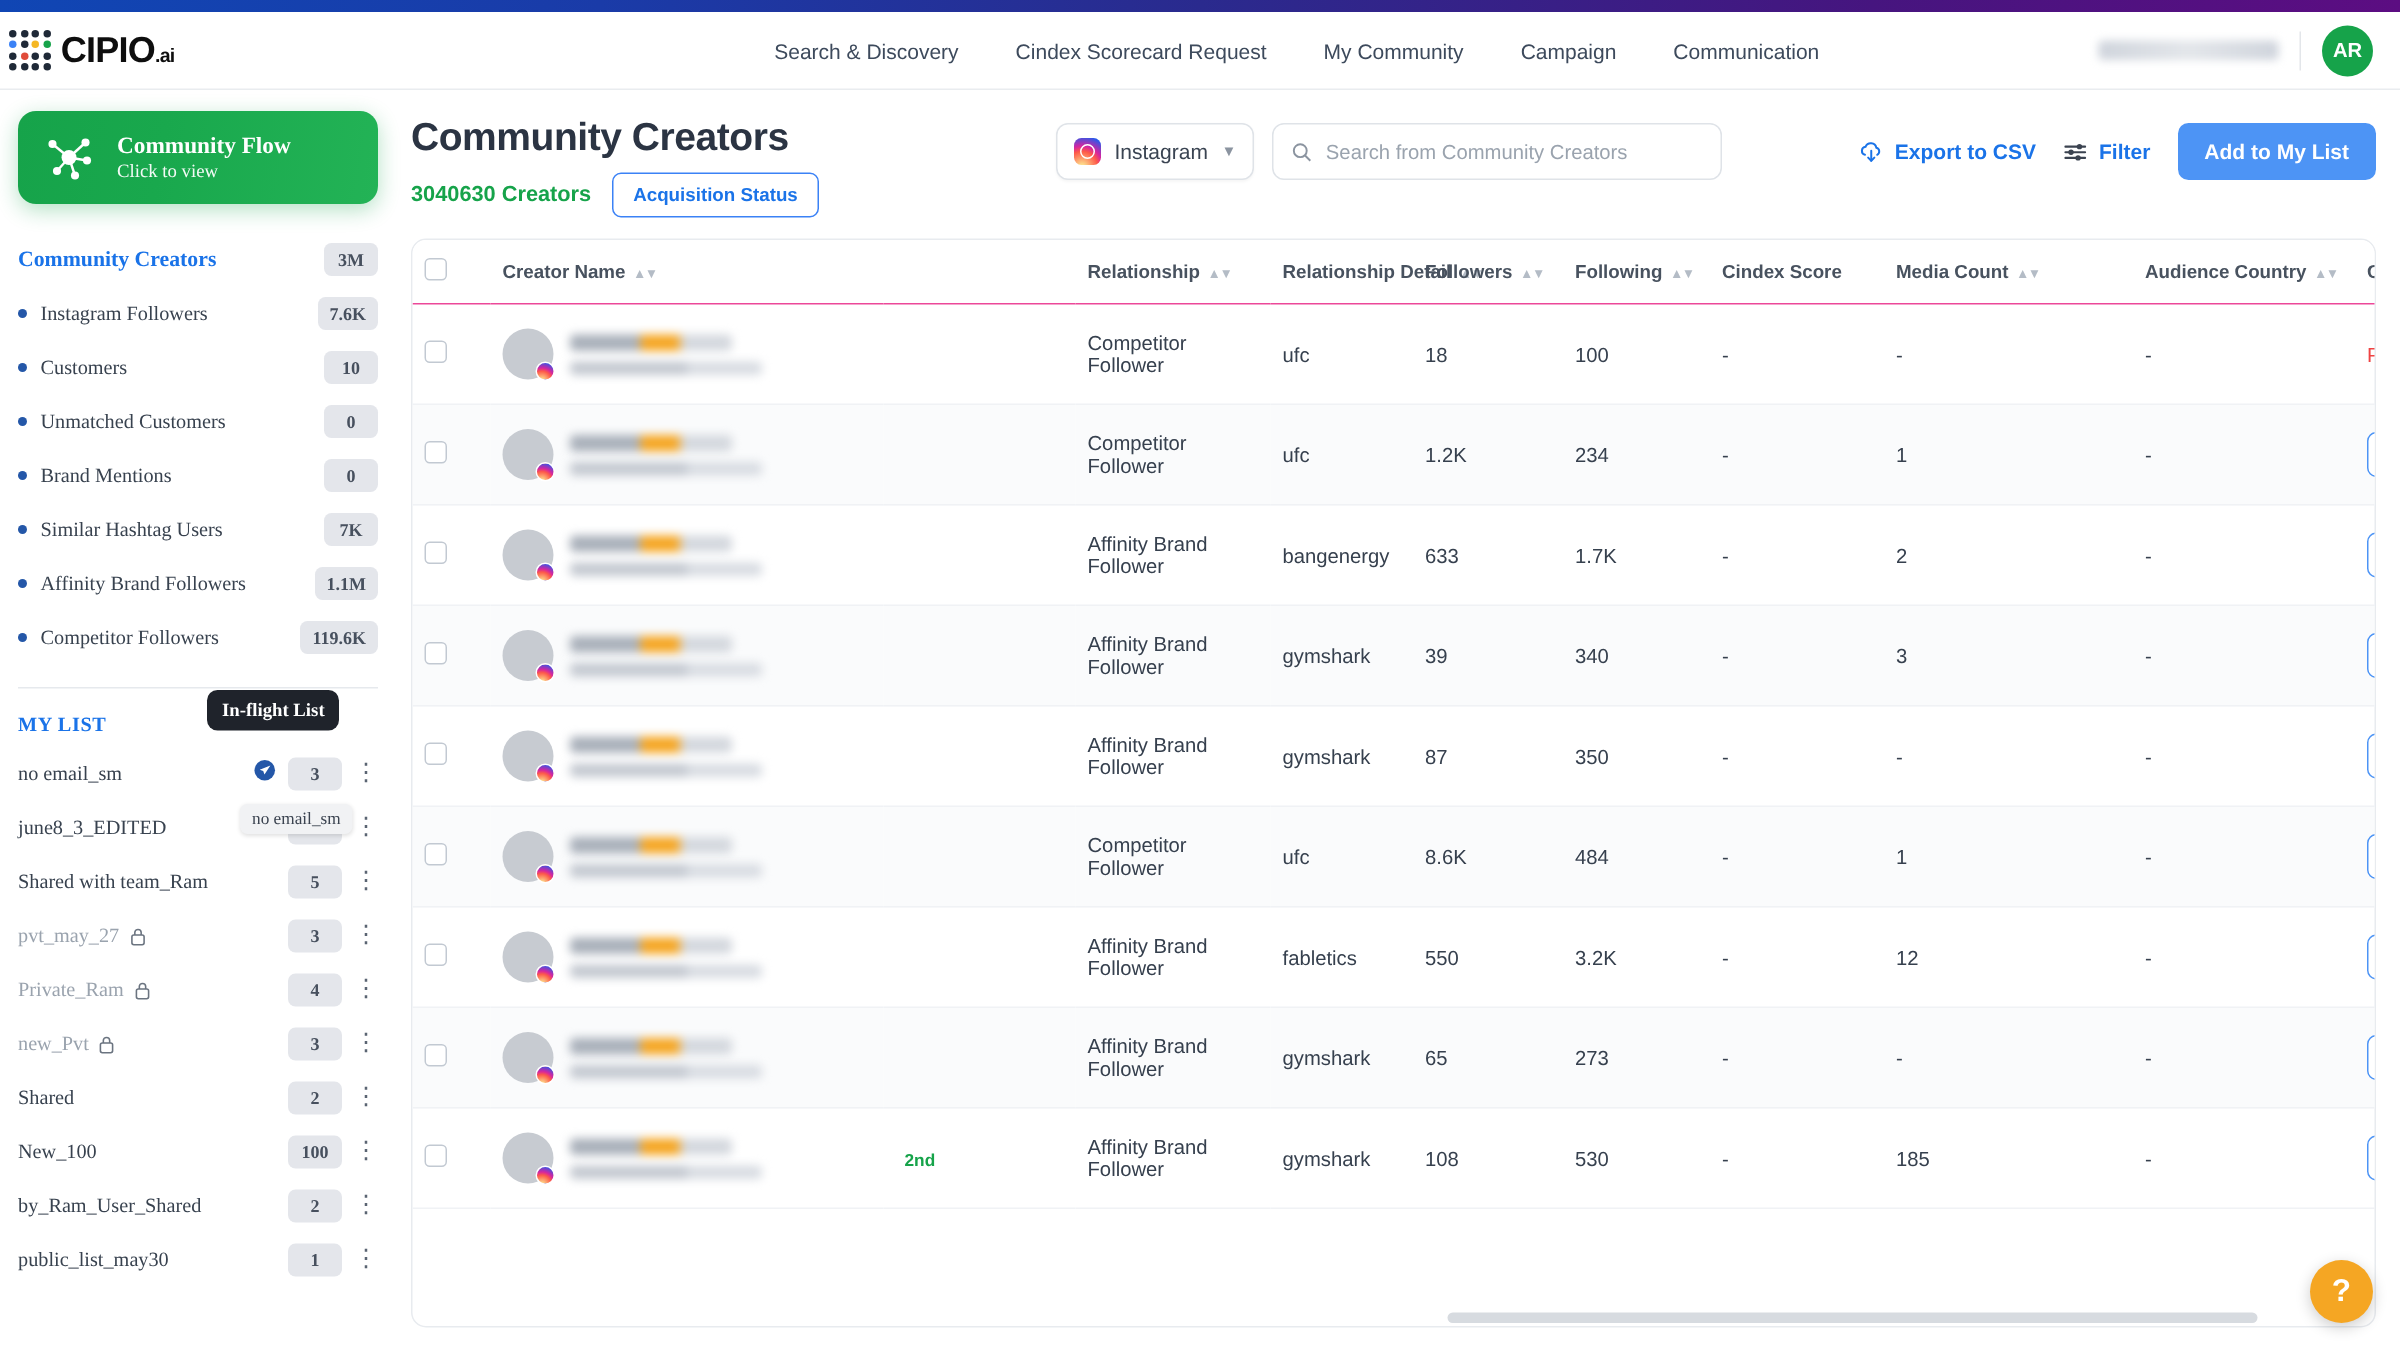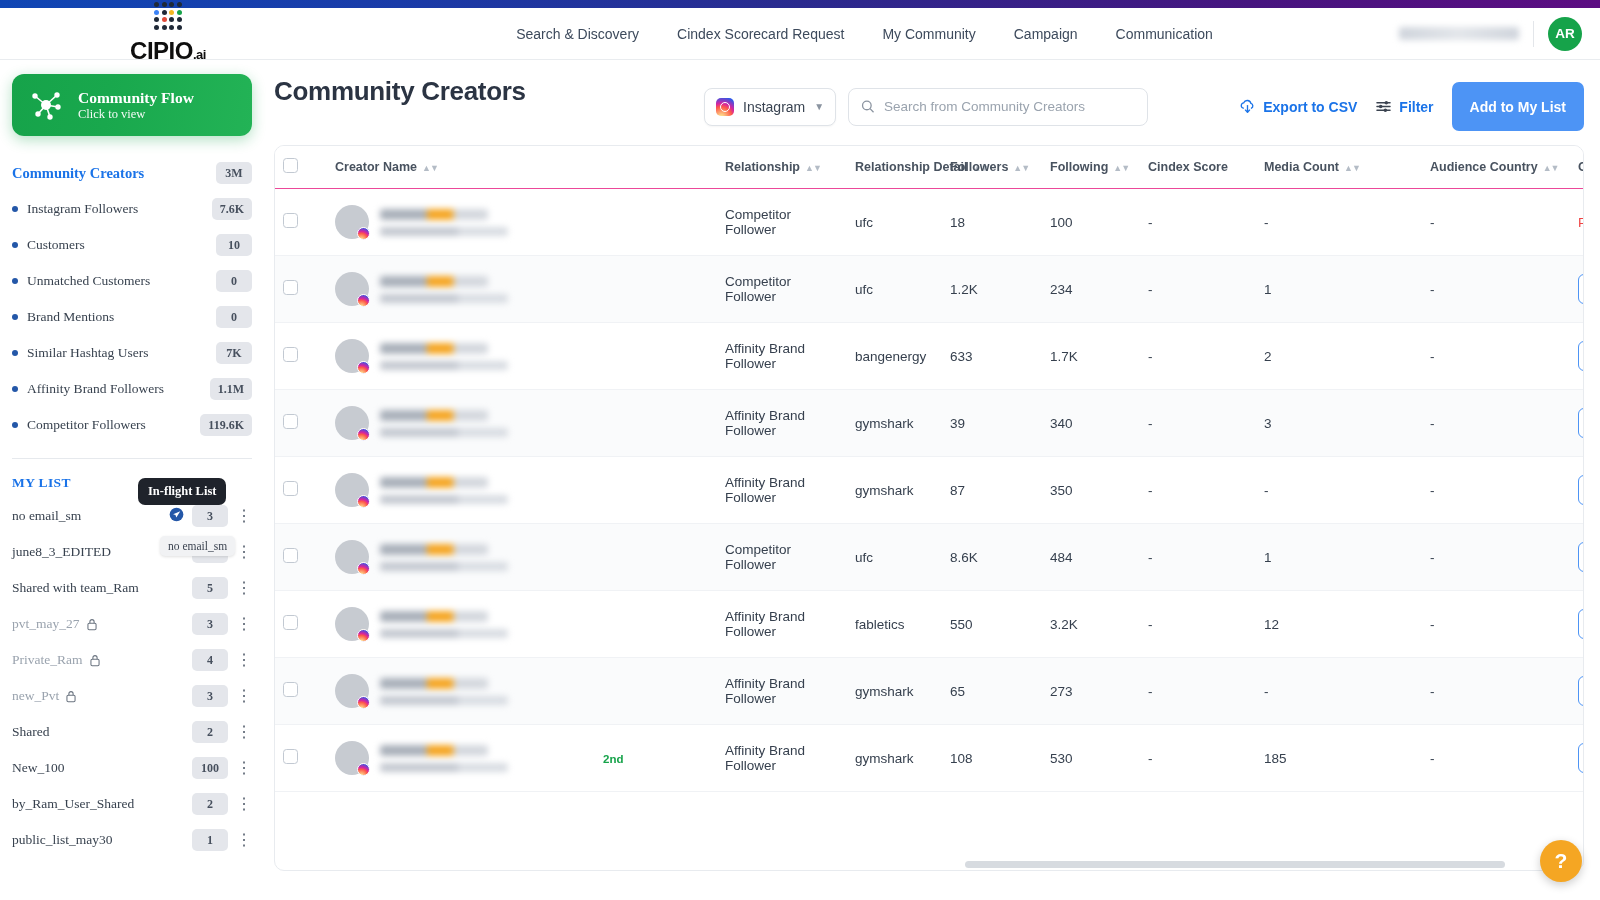--- a/index.html
+++ b/index.html
@@ -18,21 +18,21 @@
     background: linear-gradient(90deg, #1046b4 0%, #1a3ba8 25%, #2a2a8e 50%, #46157f 78%, #5c0d82 100%);
   }
 
   
   .topnav {
     height: 52px; background: #fff;
     display: flex; align-items: center;
     border-bottom: 1px solid #e9ecef;
     position: relative;
   }
-  .brand { display: flex; align-items: center; gap: 7px; padding-left: 6px; width: 330px; flex-direction: column; }
+  .brand { display: flex; align-items: center; gap: 7px; padding-left: 6px; width: 330px; }
   .dotgrid { display: grid; grid-template-columns: repeat(4, 5px); grid-gap: 2.5px; }
   .dotgrid i { width: 5px; height: 5px; border-radius: 50%; background: #111; display: block; }
   .brand-text { font-size: 24px; font-weight: 800; letter-spacing: -0.5px; color: #0e0e0e; }
   .brand-text .ai { font-size: 13px; font-weight: 700; }
 
   .navlinks { display: flex; align-items: center; gap: 38px; flex: 1; justify-content: center; }
   .navlink { font-size: 14px; color: #3d4a5c; cursor: pointer; white-space: nowrap; }
 
   .topright { display: flex; align-items: center; gap: 14px; padding-right: 18px; }
   .user-email {
@@ -137,21 +137,21 @@
   .searchbox input {
     border: none; outline: none; font-size: 13.5px; width: 100%;
     font-family: inherit; color: #2e3a4d; background: transparent;
   }
   .searchbox input::placeholder { color: #9aa3ae; }
 
   .tool-right { margin-left: auto; display: flex; align-items: center; gap: 18px; }
   .tool-link { display: flex; align-items: center; gap: 7px; color: #1a73e8; font-size: 14px; font-weight: 600; cursor: pointer; }
   .add-btn {
     background: #4d94f5; color: #fff; border: none; border-radius: 7px;
-    height: 49px; padding: 0 18px; font-size: 14px; font-weight: 600;
+    height: 38px; padding: 0 18px; font-size: 14px; font-weight: 600;
     cursor: pointer; font-family: inherit;
   }
 
   
   .table-card {
     margin-top: 14px; background: #fff; border: 1px solid #e8ebef; border-radius: 10px;
     height: 726px; overflow: hidden; position: relative;
   }
   table { width: 100%; border-collapse: collapse; table-layout: fixed; }
   thead th {
@@ -333,21 +333,21 @@
             <i class="bullet"></i>
             <span>Competitor Followers</span>
           </span>
         <span class="pill">119.6K</span>
       </div>
 
       <div class="hr"></div>
 
       <div class="mylist-head">MY LIST</div>
 
-      <div class="tip-dark" style="left:138px; top:418px;text-align:right;">In-flight List</div>
+      <div class="tip-dark" style="left:138px; top:400px;text-align:right;">In-flight List</div>
       <div class="tip-light" style="left:160px; top:476px;">no email_sm</div>
 
       <div class="list-row">
         <span class="list-name">no email_sm</span>
         <span class="list-right">
           <span class="plane">
             <svg width="15" height="15" viewBox="0 0 16 16">
                 <circle cx="8" cy="8" r="7.3" fill="#2457a8"></circle>
                 <path d="M12 4.6 4.4 7.6l2.5.9.9 2.6z" fill="#fff"></path>
               </svg>
@@ -437,20 +437,24 @@
           <span class="kebab">⋮</span>
         </span>
       </div>
     </div>
 
     <div class="main">
 
       <div class="main-head">
         <div class="title-block">
           <div class="page-title">Community Creators</div>
+          <div class="sub-row">
+            <span class="count-txt">3040630 Creators</span>
+            <button class="acq-btn">Acquisition Status</button>
+          </div>
         </div>
 
         <div class="tools">
           <div class="platform-select">
             <span class="ig-icon"></span>
             <span>Instagram</span>
             <span class="chev">▼</span>
           </div>
 
           <div class="searchbox">

